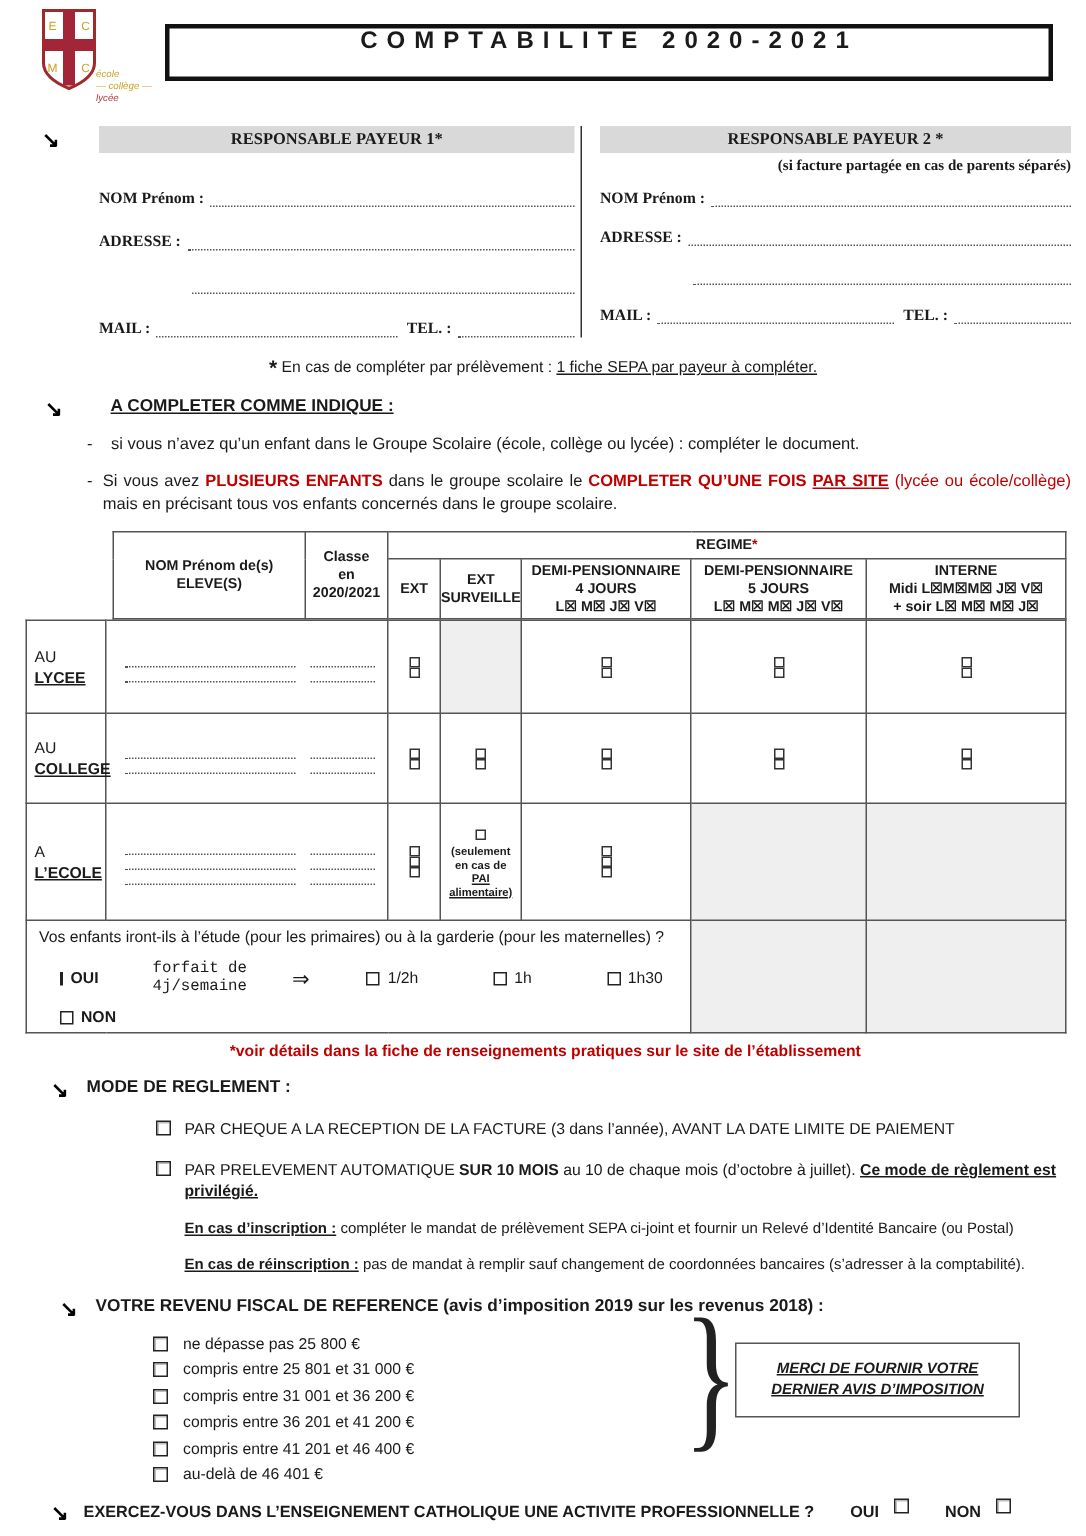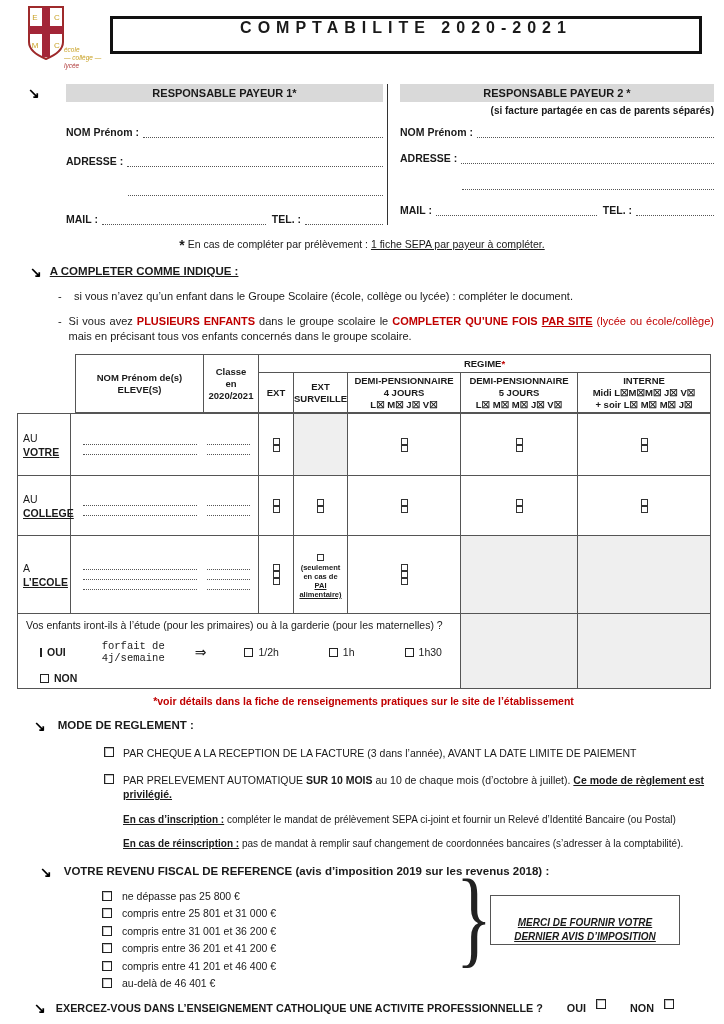--- a/index.html
+++ b/index.html
@@ -18,35 +18,35 @@
   .title-box {
     position:absolute; left:110px; top:16px; width:592px; height:38px;
     border:3px solid #111; display:flex; align-items:flex-start; justify-content:center;
   }
   .title-box span { font-weight:bold; font-size:16px; letter-spacing:6px; white-space:nowrap; }
   .sec-arrow { font-weight:bold; font-size:14px; color:#000; line-height:1; }
   
   .payers { position:relative; margin:2px 6px 0 28px; display:flex; }
   .payers .arr { width:28px; padding-top:2px; }
   .pay-grid { flex:1; display:flex; }
-  .pay-col { width:50%; padding:0 4px 0 10px; }
+  .pay-col { width:50%; padding:0 4px 0 10px;font-family:Liberation Serif, serif; }
   .pay-col.right { border-left:1px solid #333; padding-left:12px; }
   .pay-bar { background:#d9d9d9; text-align:center; font-weight:bold; font-size:11px; padding:3px 0; }
   .pay-sub { text-align:right; font-weight:bold; font-size:10px; margin-top:3px; }
   .fline { display:flex; align-items:center; margin-top:17px; font-size:10.5px; }
   .fline b { white-space:nowrap; }
   .dots { flex:1; border-bottom:1.4px dotted #555; height:12px; margin-left:4px; }
   .dots.fix { flex:none; }
   
   .sepa { text-align:center; margin-top:12px; font-size:10.5px; }
   .sepa .star { font-weight:bold; font-size:14px; vertical-align:-2px; }
   .sepa .u { text-decoration:underline; }
   
   .instr { margin:12px 10px 0 30px; }
-  .instr-title { font-weight:bold; text-decoration:underline; font-size:11.5px; }
+  .instr-title { font-weight:bold; text-decoration:underline; font-size:11.5px;margin-left:24px; }
   .bullet { display:flex; margin:10px 0 0 28px; line-height:15px; }
   .bullet .dash { width:16px; }
   .red { color:#c00000; }
   .rb { color:#c00000; font-weight:bold; }
   .rbu { color:#c00000; font-weight:bold; text-decoration:underline; }
   
   table { border-collapse:collapse; table-layout:fixed; }
   .t-head { margin-left:75px; width:635px; }
   .t-body { margin-left:17px; width:693px; }
   td,th { border:1px solid #555; vertical-align:middle; }
@@ -83,21 +83,21 @@
   .bu { font-weight:bold; text-decoration:underline; }
   .para { margin:13px 0 0 89px; font-size:10px; }
   
   .income { position:relative; margin:16px 10px 0 40px; height:122px; }
   .inc-opts { margin:8px 0 0 62px; }
   .inc-line { display:flex; align-items:center; height:17.5px; font-size:10.5px; }
   .inc-line .cbl { flex:none; width:10px; height:10px; border:1.5px solid #222; margin-right:10px; box-shadow:inset 1px 1px 0 rgba(0,0,0,.25); }
   .brace { position:absolute; left:408px; top:0px; font-family:"Liberation Serif", serif; font-size:108px; font-weight:100; line-height:105px; color:#222; transform:scaleX(.7); }
   .notice-box {
     position:absolute; left:450px; top:30px; width:190px; height:50px; border:1.5px solid #555;
-    display:flex; flex-direction:column; align-items:center; justify-content:flex-end;
+    display:flex; flex-direction:column; align-items:center; justify-content:center;
   }
   .notice-box span { font-weight:bold; font-style:italic; text-decoration:underline; font-size:10px; line-height:14px; }
   
   .activity { margin:14px 10px 0 34px; display:flex; align-items:center; gap:10px; font-size:10.8px; }
   .activity .q { font-weight:bold; }
   .activity .cbl { width:10px; height:10px; border:1.5px solid #222; display:inline-block; position:relative; top:-4px; box-shadow:inset 1px 1px 0 rgba(0,0,0,.25); }
   .activity b.opt { margin-left:14px; }
 </style>
 </head>
 <body>
@@ -235,21 +235,21 @@
         <col style="width:188px">
         <col style="width:35px">
         <col style="width:54px">
         <col style="width:113px">
         <col style="width:117px">
         <col style="width:133px">
       </colgroup>
 
     <tbody>
         <tr style="height:62px;">
-      <td class="lbl-cell"><span>AU</span><br><span class="big">VOTRE</span></td>
+      <td class="lbl-cell"><span>AU</span><br><span class="big">LYCEE</span></td>
       <td class="name-cell">
         <div class="cb-col" style="align-items:stretch;">
           <div class="nline">
                 <span class="d1"></span>
                 <span class="d2"></span>
               </div>
           <div class="nline">
                 <span class="d1"></span>
                 <span class="d2"></span>
               </div>

